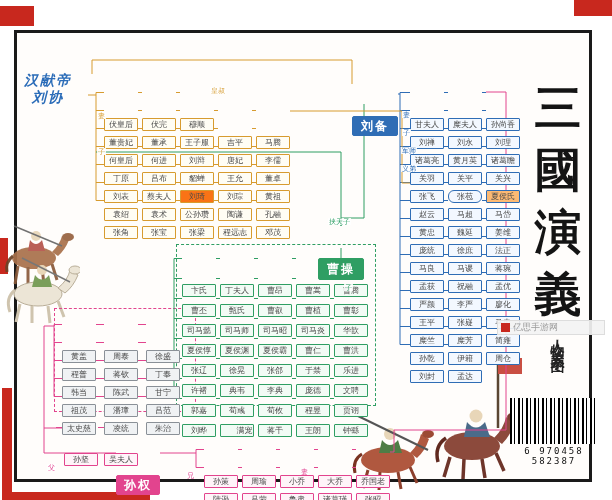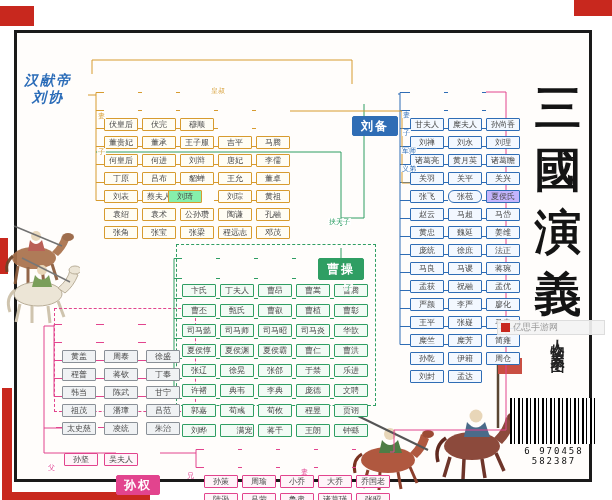--- a/index.html
+++ b/index.html
@@ -219,21 +219,21 @@
       <div class="node" style="left: 180px; top: 122px; width: 34px; height: 13px; border-color: rgb(215, 155, 47); background: rgb(255, 253, 244);">刘辩</div>
       <div class="node" style="left: 218px; top: 122px; width: 34px; height: 13px; border-color: rgb(215, 155, 47); background: rgb(255, 253, 244);">唐妃</div>
       <div class="node" style="left: 256px; top: 122px; width: 34px; height: 13px; border-color: rgb(215, 155, 47); background: rgb(255, 253, 244);">李儒</div>
       <div class="node" style="left: 104px; top: 140px; width: 34px; height: 13px; border-color: rgb(215, 155, 47); background: rgb(255, 253, 244);">丁原</div>
       <div class="node" style="left: 142px; top: 140px; width: 34px; height: 13px; border-color: rgb(215, 155, 47); background: rgb(255, 253, 244);">吕布</div>
       <div class="node" style="left: 180px; top: 140px; width: 34px; height: 13px; border-color: rgb(215, 155, 47); background: rgb(255, 253, 244);">貂蝉</div>
       <div class="node" style="left: 218px; top: 140px; width: 34px; height: 13px; border-color: rgb(215, 155, 47); background: rgb(255, 253, 244);">王允</div>
       <div class="node" style="left: 256px; top: 140px; width: 34px; height: 13px; border-color: rgb(215, 155, 47); background: rgb(255, 253, 244);">董卓</div>
       <div class="node" style="left: 104px; top: 158px; width: 34px; height: 13px; border-color: rgb(215, 155, 47); background: rgb(255, 253, 244);">刘表</div>
       <div class="node" style="left: 142px; top: 158px; width: 34px; height: 13px; border-color: rgb(215, 155, 47); background: rgb(255, 253, 244);">蔡夫人</div>
-      <div class="node" style="left: 168px; top: 158px; width: 34px; height: 13px; border-color: rgb(215, 155, 47); background: #86efac;">刘琦</div>
+      <div class="node" style="left: 180px; top: 158px; width: 34px; height: 13px; border-color: rgb(215, 155, 47); background: #f97316;">刘琦</div>
       <div class="node" style="left: 218px; top: 158px; width: 34px; height: 13px; border-color: rgb(215, 155, 47); background: rgb(255, 253, 244);">刘琮</div>
       <div class="node" style="left: 256px; top: 158px; width: 34px; height: 13px; border-color: rgb(215, 155, 47); background: rgb(255, 253, 244);">黄祖</div>
       <div class="node" style="left: 104px; top: 176px; width: 34px; height: 13px; border-color: rgb(215, 155, 47); background: rgb(255, 253, 244);">袁绍</div>
       <div class="node" style="left: 142px; top: 176px; width: 34px; height: 13px; border-color: rgb(215, 155, 47); background: rgb(255, 253, 244);">袁术</div>
       <div class="node" style="left: 180px; top: 176px; width: 34px; height: 13px; border-color: rgb(215, 155, 47); background: rgb(255, 253, 244);">公孙瓒</div>
       <div class="node" style="left: 218px; top: 176px; width: 34px; height: 13px; border-color: rgb(215, 155, 47); background: rgb(255, 253, 244);">陶谦</div>
       <div class="node" style="left: 256px; top: 176px; width: 34px; height: 13px; border-color: rgb(215, 155, 47); background: rgb(255, 253, 244);">孔融</div>
       <div class="node" style="left: 104px; top: 194px; width: 34px; height: 13px; border-color: rgb(215, 155, 47); background: rgb(255, 253, 244);">张角</div>
       <div class="node" style="left: 142px; top: 194px; width: 34px; height: 13px; border-color: rgb(215, 155, 47); background: rgb(255, 253, 244);">张宝</div>
       <div class="node" style="left: 180px; top: 194px; width: 34px; height: 13px; border-color: rgb(215, 155, 47); background: rgb(255, 253, 244);">张梁</div>
@@ -246,21 +246,21 @@
       <div class="node" style="left: 448px; top: 104px; width: 34px; height: 13px; border-color: rgb(47, 109, 181); background: rgb(243, 248, 255);">刘永</div>
       <div class="node" style="left: 486px; top: 104px; width: 34px; height: 13px; border-color: rgb(47, 109, 181); background: rgb(243, 248, 255);">刘理</div>
       <div class="node" style="left: 410px; top: 122px; width: 34px; height: 13px; border-color: rgb(47, 109, 181); background: rgb(243, 248, 255);">诸葛亮</div>
       <div class="node" style="left: 448px; top: 122px; width: 34px; height: 13px; border-color: rgb(47, 109, 181); background: rgb(243, 248, 255);">黄月英</div>
       <div class="node" style="left: 486px; top: 122px; width: 34px; height: 13px; border-color: rgb(47, 109, 181); background: rgb(243, 248, 255);">诸葛瞻</div>
       <div class="node" style="left: 410px; top: 140px; width: 34px; height: 13px; border-color: rgb(47, 109, 181); background: rgb(243, 248, 255);">关羽</div>
       <div class="node" style="left: 448px; top: 140px; width: 34px; height: 13px; border-color: rgb(47, 109, 181); background: rgb(243, 248, 255);">关平</div>
       <div class="node" style="left: 486px; top: 140px; width: 34px; height: 13px; border-color: rgb(47, 109, 181); background: rgb(243, 248, 255);">关兴</div>
       <div class="node" style="left: 410px; top: 158px; width: 34px; height: 13px; border-color: rgb(47, 109, 181); background: rgb(243, 248, 255);">张飞</div>
       <div class="node" style="left: 448px; top: 158px; width: 34px; height: 13px; border-color: rgb(47, 109, 181); background: rgb(243, 248, 255); border-radius: 6px;">张苞</div>
-      <div class="node" style="left: 486px; top: 158px; width: 34px; height: 13px; border-color: rgb(47, 109, 181); background: #c4b5fd;">夏侯氏</div>
+      <div class="node" style="left: 486px; top: 158px; width: 34px; height: 13px; border-color: rgb(47, 109, 181); background: #fdba74;">夏侯氏</div>
       <div class="node" style="left: 410px; top: 176px; width: 34px; height: 13px; border-color: rgb(47, 109, 181); background: rgb(243, 248, 255);">赵云</div>
       <div class="node" style="left: 448px; top: 176px; width: 34px; height: 13px; border-color: rgb(47, 109, 181); background: rgb(243, 248, 255);">马超</div>
       <div class="node" style="left: 486px; top: 176px; width: 34px; height: 13px; border-color: rgb(47, 109, 181); background: rgb(243, 248, 255);">马岱</div>
       <div class="node" style="left: 410px; top: 194px; width: 34px; height: 13px; border-color: rgb(47, 109, 181); background: rgb(243, 248, 255);">黄忠</div>
       <div class="node" style="left: 448px; top: 194px; width: 34px; height: 13px; border-color: rgb(47, 109, 181); background: rgb(243, 248, 255);">魏延</div>
       <div class="node" style="left: 486px; top: 194px; width: 34px; height: 13px; border-color: rgb(47, 109, 181); background: rgb(243, 248, 255);">姜维</div>
       <div class="node" style="left: 410px; top: 212px; width: 34px; height: 13px; border-color: rgb(47, 109, 181); background: rgb(243, 248, 255);">庞统</div>
       <div class="node" style="left: 448px; top: 212px; width: 34px; height: 13px; border-color: rgb(47, 109, 181); background: rgb(243, 248, 255);">徐庶</div>
       <div class="node" style="left: 486px; top: 212px; width: 34px; height: 13px; border-color: rgb(47, 109, 181); background: rgb(243, 248, 255);">法正</div>
       <div class="node" style="left: 410px; top: 230px; width: 34px; height: 13px; border-color: rgb(47, 109, 181); background: rgb(243, 248, 255);">马良</div>

